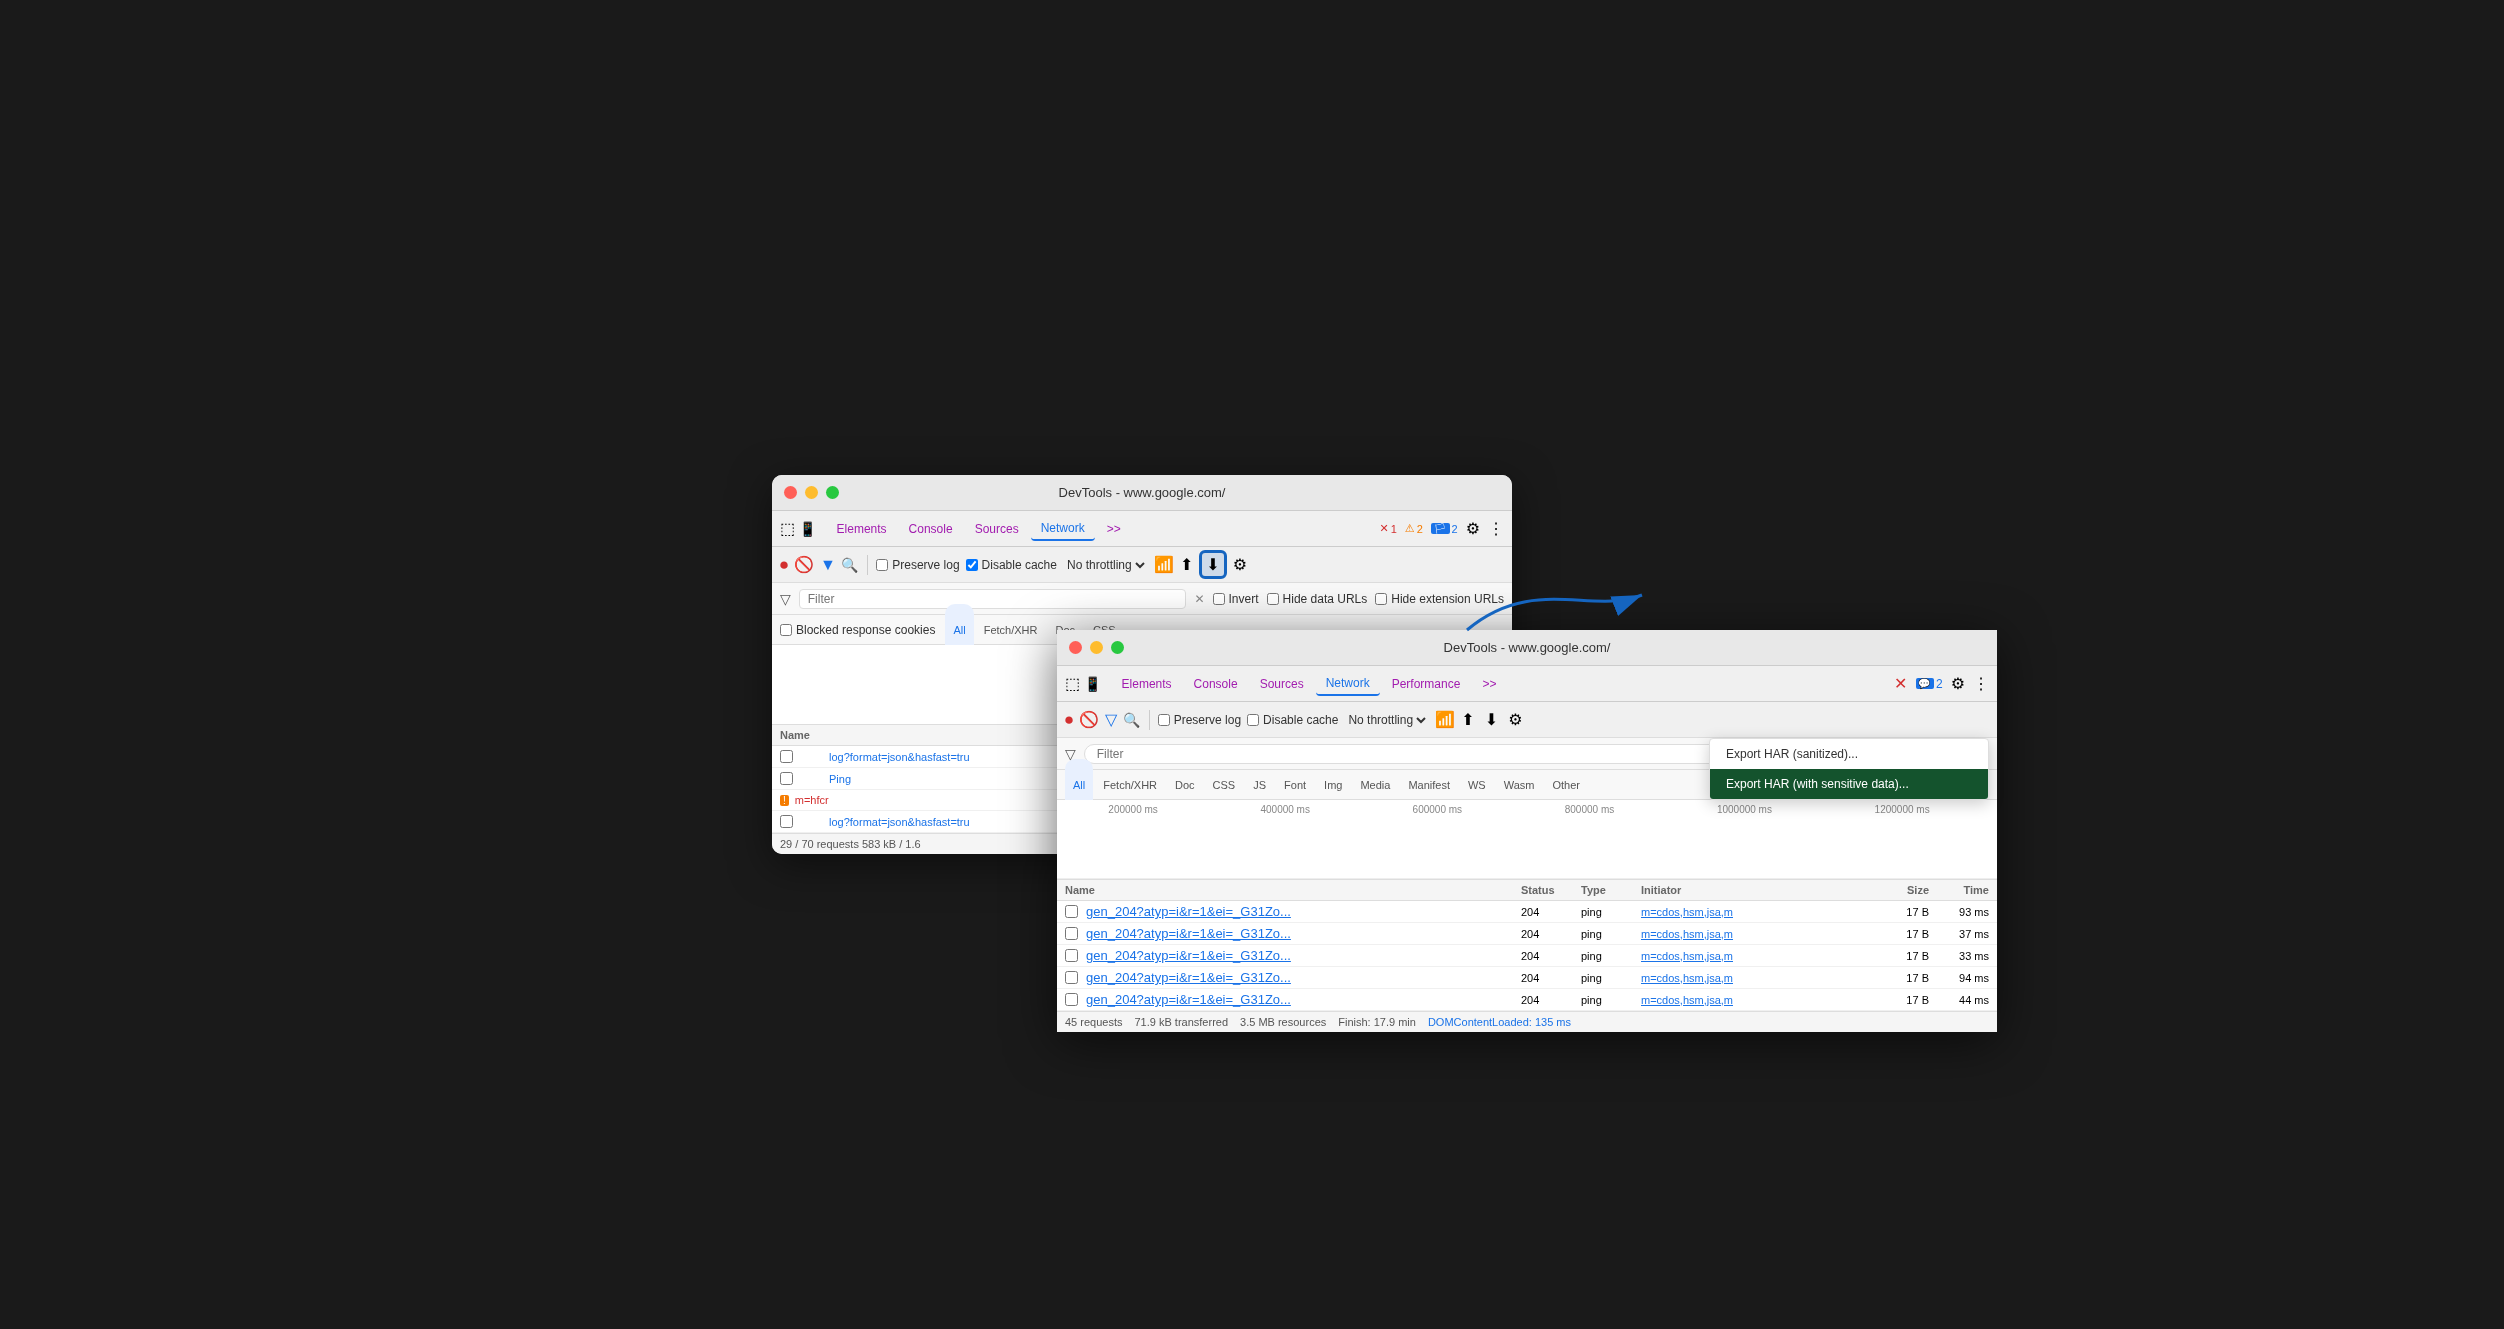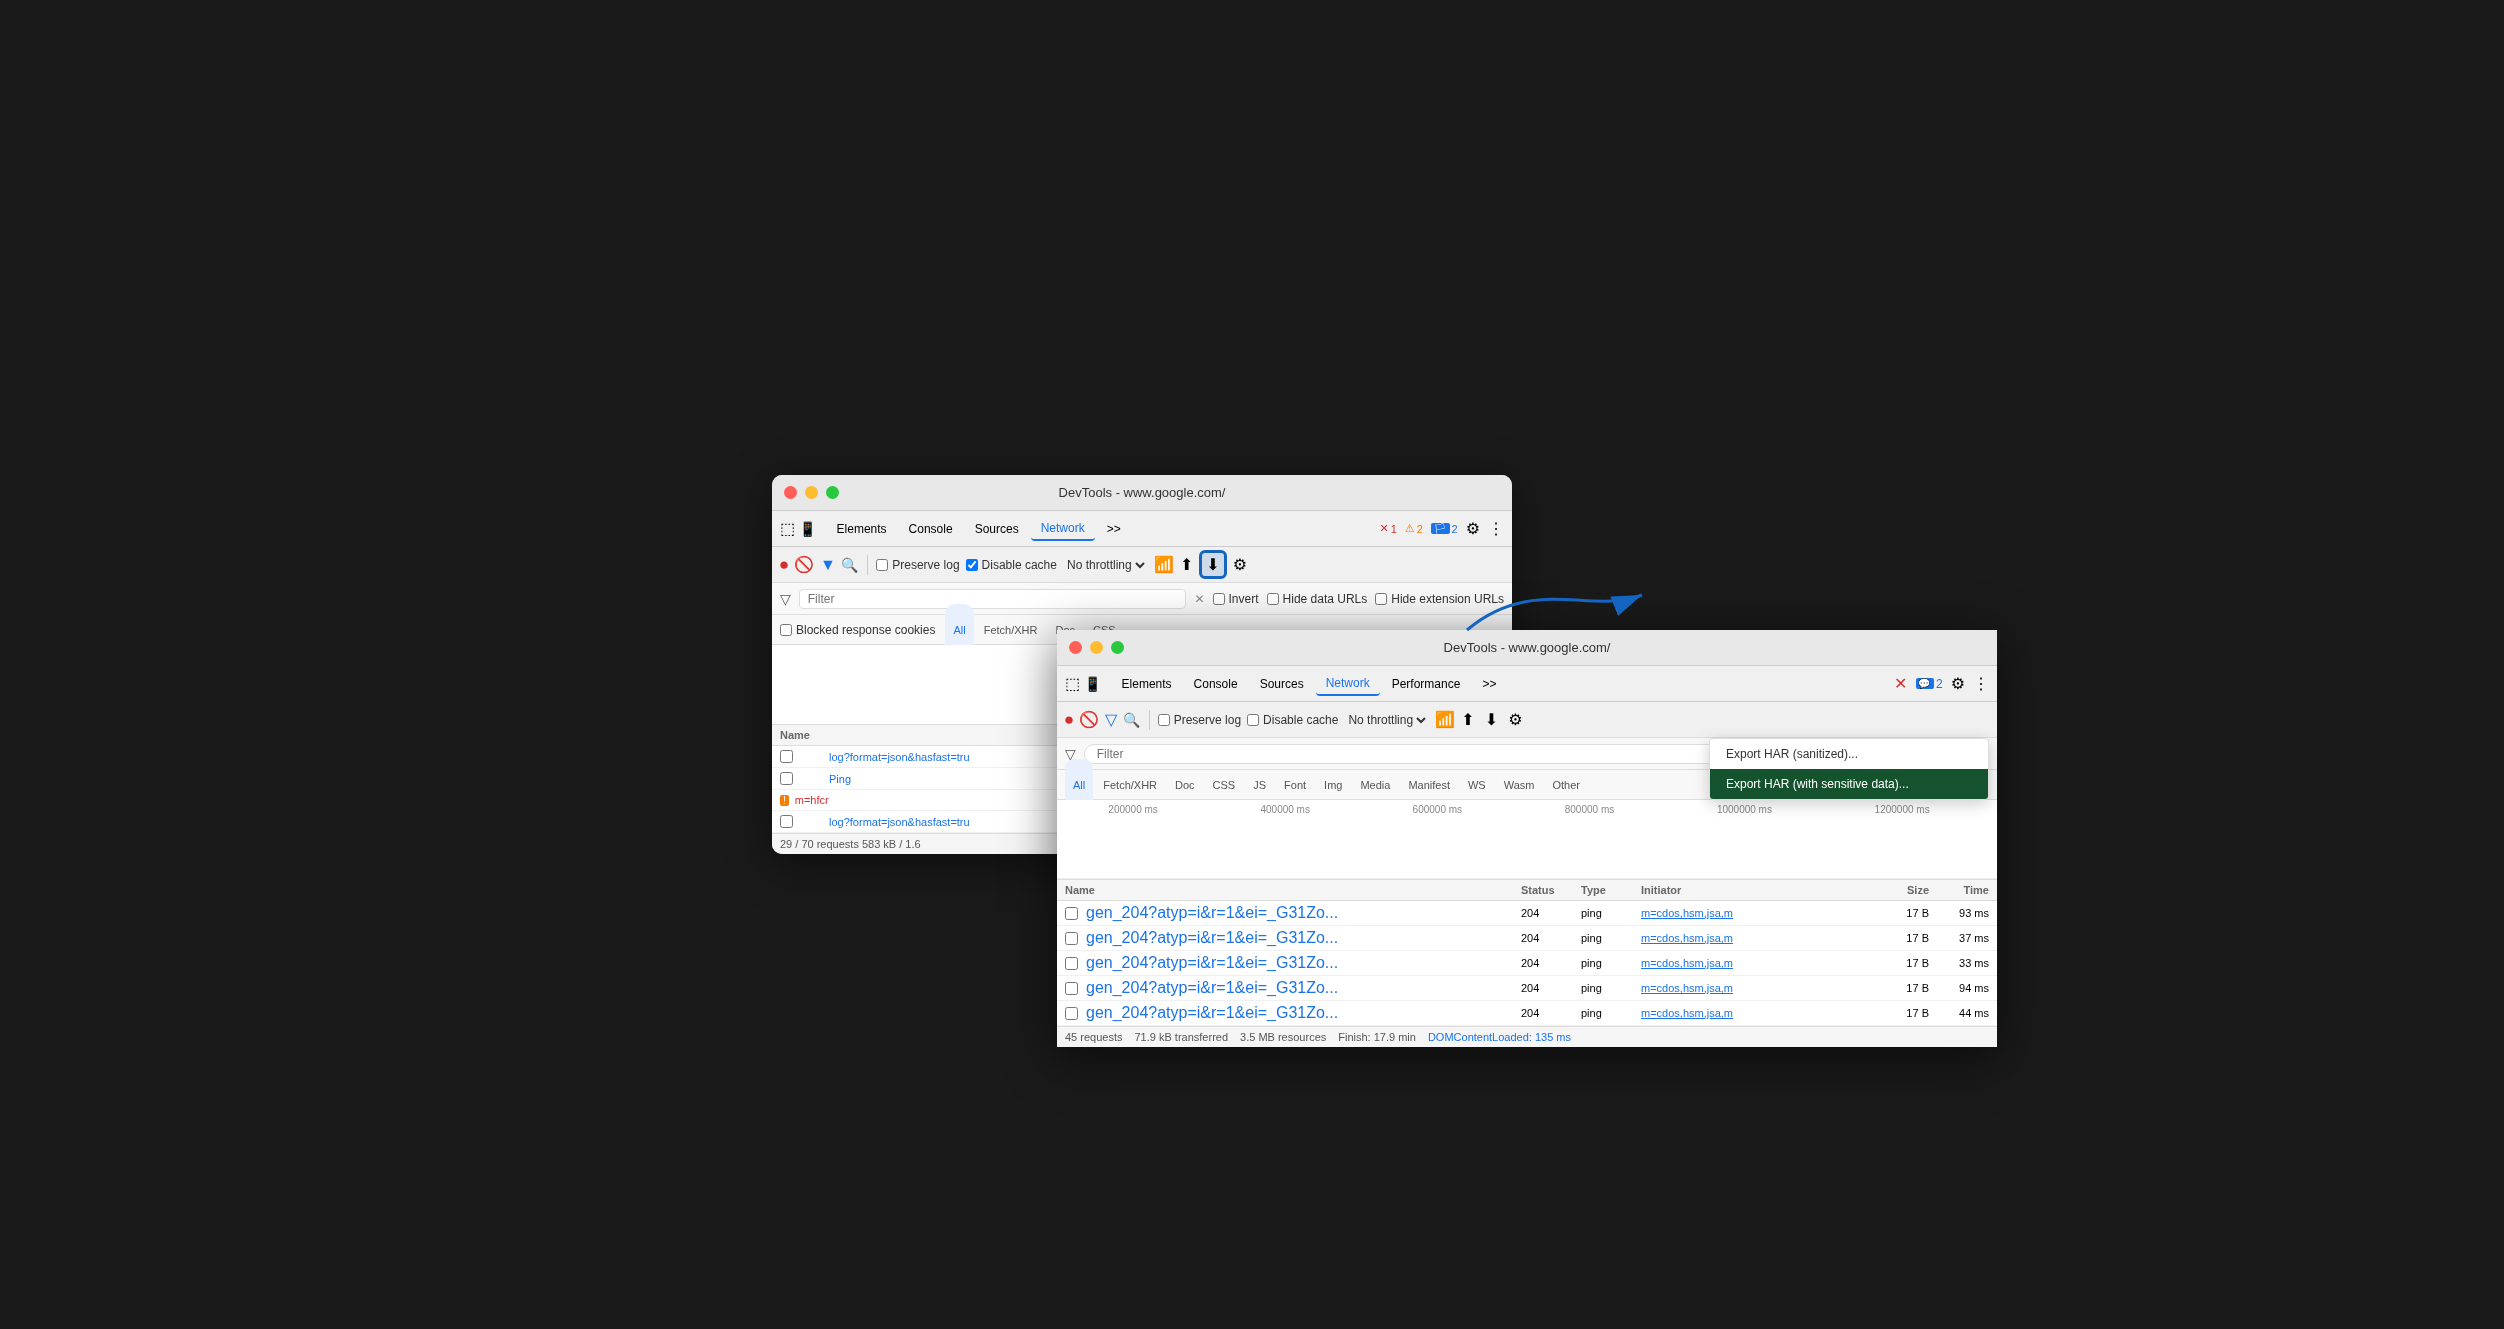--- a/index.html
+++ b/index.html
@@ -64,21 +64,21 @@
       align-items: center;
       padding: 0 8px;
       height: 36px;
       border-bottom: 1px solid #ccc;
       gap: 2px;
     }
 
     .tab-btn {
       padding: 4px 10px;
       font-size: 12px;
-      color: #000000;
+      color: #a21caf;
       cursor: pointer;
       border-radius: 4px;
     }
     .tab-btn.active {
       color: #1a73e8;
       border-bottom: 2px solid #1a73e8;
     }
 
     .toolbar {
       background: #f0f0f0;
@@ -235,21 +235,22 @@
       align-items: center;
       gap: 4px;
       flex: 2;
       overflow: hidden;
     }
     .name-text {
       overflow: hidden;
       text-overflow: ellipsis;
       white-space: nowrap;
       color: #1a73e8;
-      font-size: 16px;
+      font-size: 13px;
+      text-decoration: underline;
     }
 
     .initiator-link {
       color: #1a73e8;
       text-decoration: underline;
       overflow: hidden;
       text-overflow: ellipsis;
       white-space: nowrap;
       flex: 1;
     }

